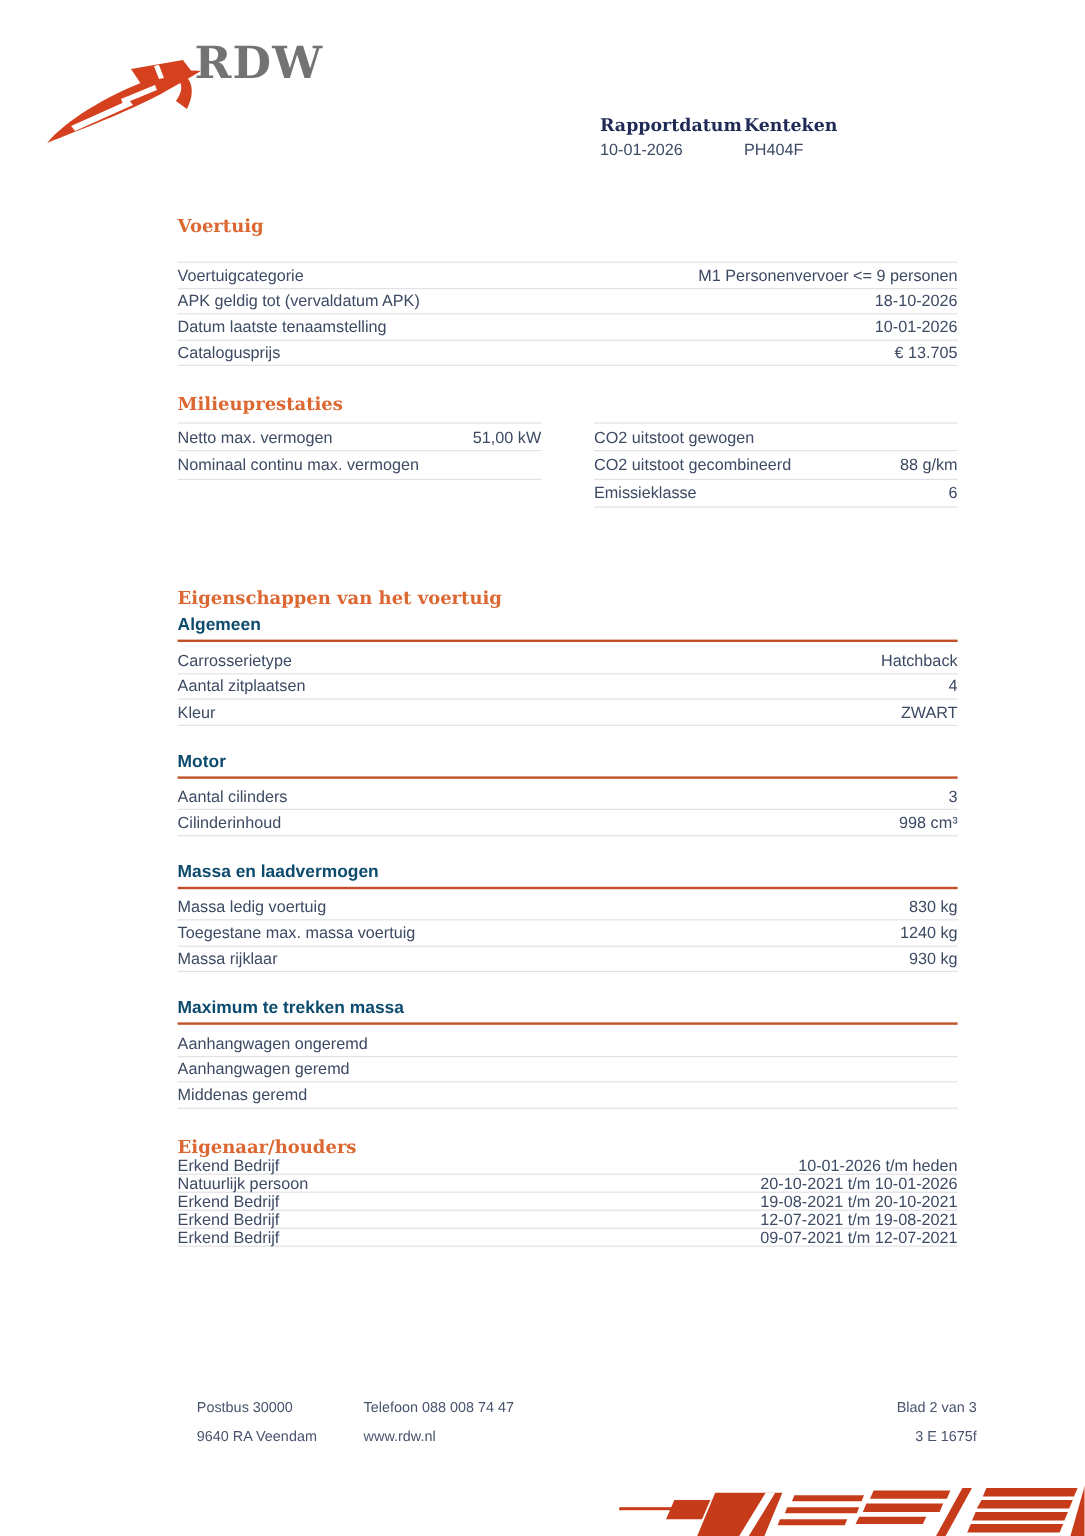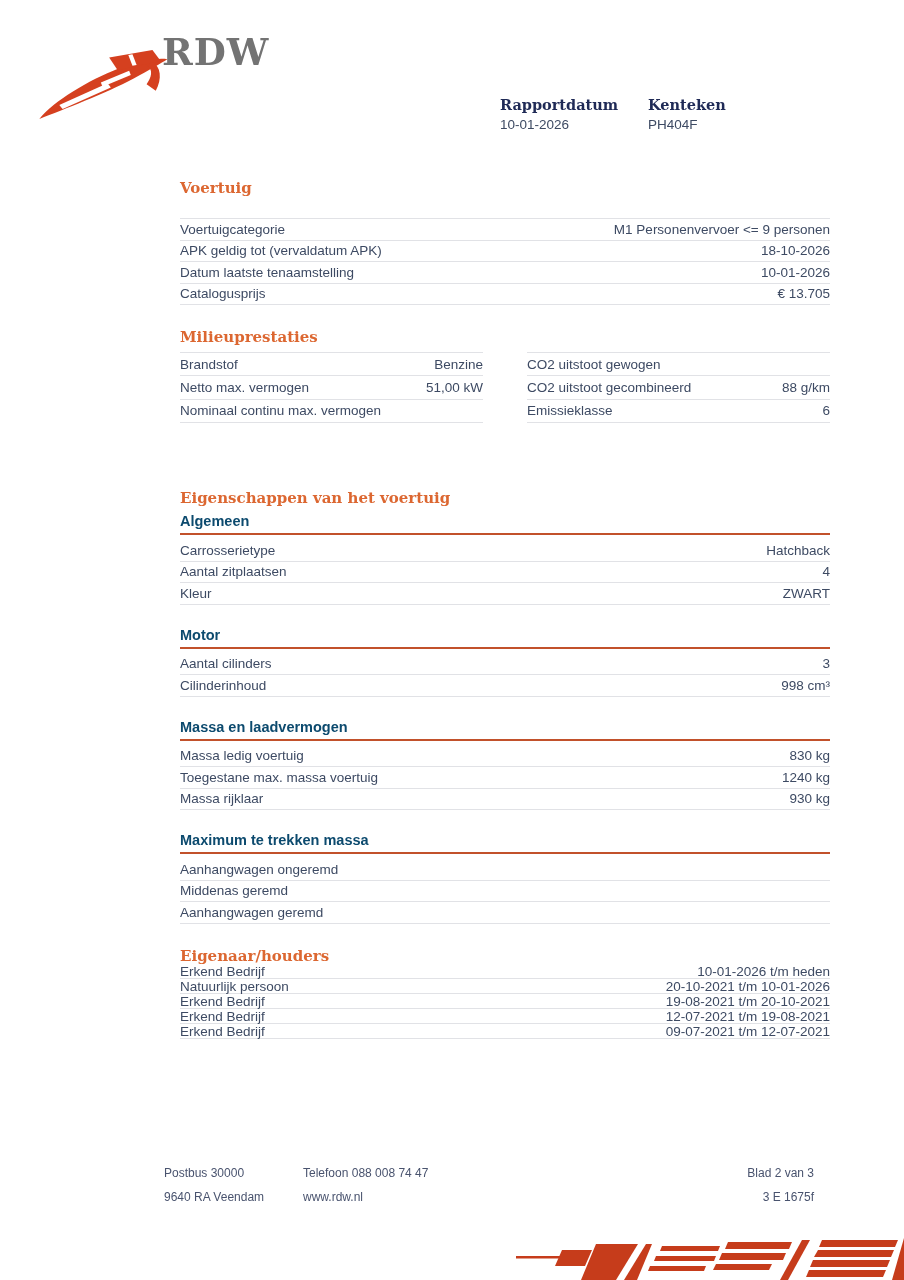--- a/index.html
+++ b/index.html
@@ -19,24 +19,24 @@
   .brand-text {
     position:absolute; left:162px; top:30px;
     font-size:37px; font-weight:bold; color:#737373; letter-spacing:1px;
   }
   .doc-title {
     position:absolute; left:500px; top:40px;
     font-size:26px; font-weight:bold; color:#dc6731;
   }
   .meta-label { position:absolute; top:96px; font-size:14.5px; font-weight:bold; color:#1f2a56; }
   .meta-value { position:absolute; top:117px; font-size:13.5px; color:#3d4a63; }
-  .pos-a { left:500px; } .pos-b { left:648px; }
+  .pos-a { left:500px; } .pos-b { left:620px; }
 
   
-  .section { position:absolute; left:180px; width:650px; }
+  .section { position:absolute; left:148px; width:650px; }
   #sec-voertuig { top:180px; }
   #sec-milieu   { top:329px; }
   #sec-eigen    { top:490px; }
   #sec-owners   { top:948px; }
 
   .section-title {
     font-size:15px; font-weight:bold; color:#dc6731; line-height:16px;
   }
 
   .kv-table { margin-top:22px; border-top:1px solid #e1e2e6; }
@@ -118,24 +118,20 @@
         <span class="v">€ 13.705</span>
       </div>
     </div>
   </div>
 
   <div class="section" id="sec-milieu">
     <div class="section-title slab">Milieuprestaties</div>
     <div class="milieu-cols">
       <div class="milieu-col">
         <div class="kv-row">
-          <span class="k">Brandstof</span>
-          <span class="v">Benzine</span>
-        </div>
-        <div class="kv-row">
           <span class="k">Netto max. vermogen</span>
           <span class="v">51,00 kW</span>
         </div>
         <div class="kv-row">
           <span class="k">Nominaal continu max. vermogen</span>
           <span class="v"></span>
         </div>
       </div>
       <div class="milieu-col">
         <div class="kv-row">
@@ -201,25 +197,25 @@
       </div>
     </div>
 
     <div class="sub-title">Maximum te trekken massa</div>
     <div class="sub-rows">
       <div class="kv-row">
         <span class="k">Aanhangwagen ongeremd</span>
         <span class="v"></span>
       </div>
       <div class="kv-row">
+        <span class="k">Aanhangwagen geremd</span>
+        <span class="v"></span>
+      </div>
+      <div class="kv-row">
         <span class="k">Middenas geremd</span>
-        <span class="v"></span>
-      </div>
-      <div class="kv-row">
-        <span class="k">Aanhangwagen geremd</span>
         <span class="v"></span>
       </div>
     </div>
   </div>
 
   <div class="section" id="sec-owners">
     <div class="section-title slab">Eigenaar/houders</div>
     <div>
       <div class="owner-row">
         <span class="k">Erkend Bedrijf</span>

